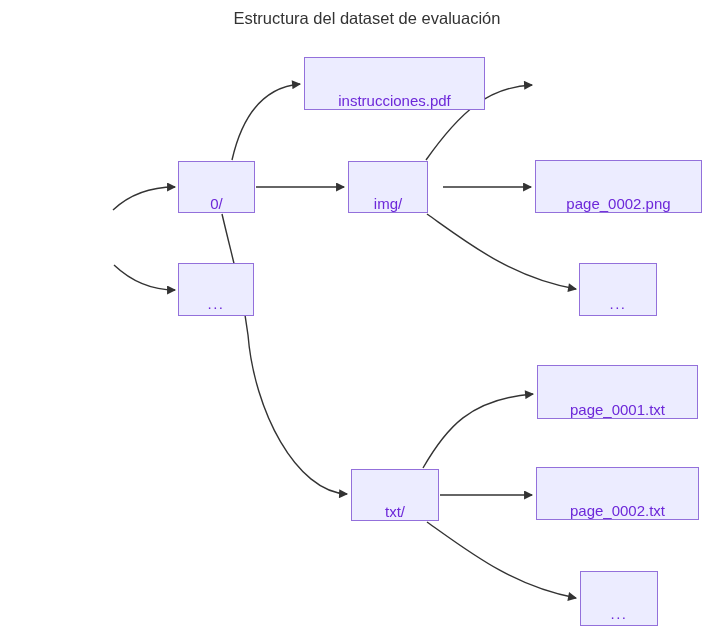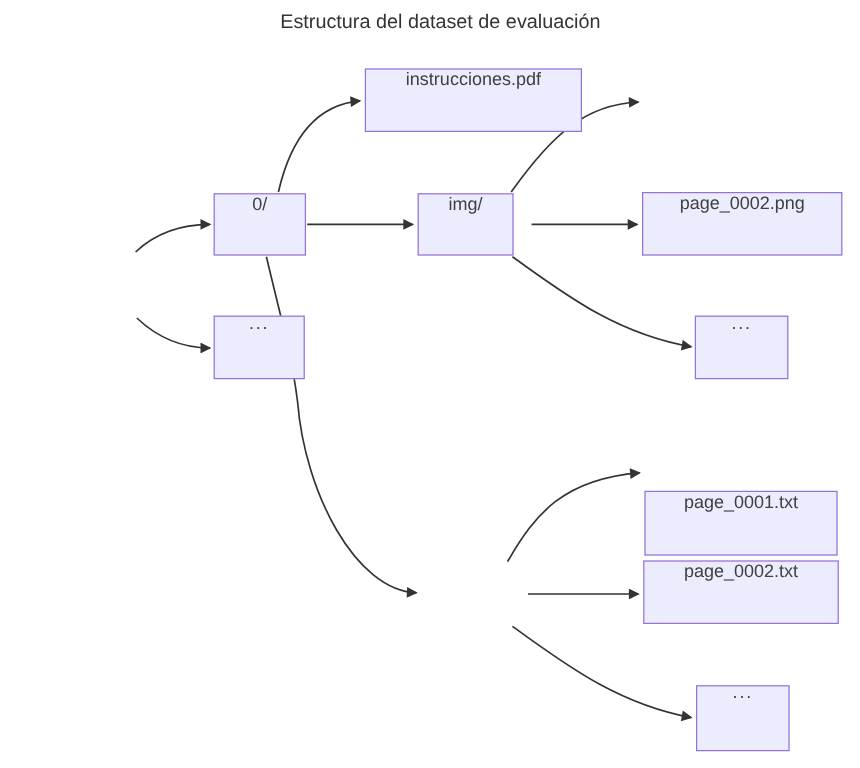--- a/index.html
+++ b/index.html
@@ -38,24 +38,24 @@
     fill: none;
     stroke: #333333;
     stroke-width: 1.4;
   }
   .node {
     position: absolute;
     box-sizing: border-box;
     background: #ECECFF;
     border: 1px solid #9370DB;
     display: flex;
-    align-items: flex-start;
+    align-items: flex-end;
     justify-content: center;
     font-size: 15px;
-    color: #404040;
+    color: #6d28d9;
     white-space: nowrap;
   }
   .node.dots .node-label {
     transform: translateY(-3px);
     letter-spacing: 1.5px;
   }
 </style>
 </head>
 <body>
 
@@ -101,22 +101,25 @@
 
 
   <div class="node" style="left:535px; top:160px; width:167px; height:53px;">
     <span class="node-label">page_0002.png</span>
   </div>
 
   <div class="node dots" style="left:579px; top:263px; width:78px; height:53px;">
     <span class="node-label">...</span>
   </div>
 
+  <div class="node" style="left:351px; top:469px; width:88px; height:52px;">
+    <span class="node-label">txt/</span>
+  </div>
 
-  <div class="node" style="left:537px; top:365px; width:161px; height:54px;margin-top:44px;">
+  <div class="node" style="left:537px; top:365px; width:161px; height:54px;">
     <span class="node-label">page_0001.txt</span>
   </div>
 
   <div class="node" style="left:536px; top:467px; width:163px; height:53px;">
     <span class="node-label">page_0002.txt</span>
   </div>
 
   <div class="node dots" style="left:580px; top:571px; width:78px; height:55px;">
     <span class="node-label">...</span>
   </div>

